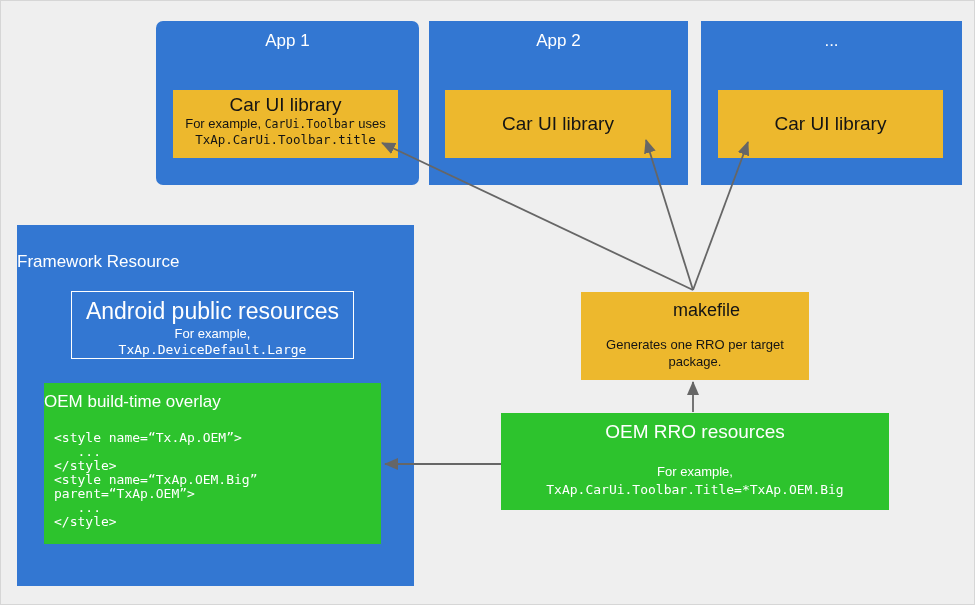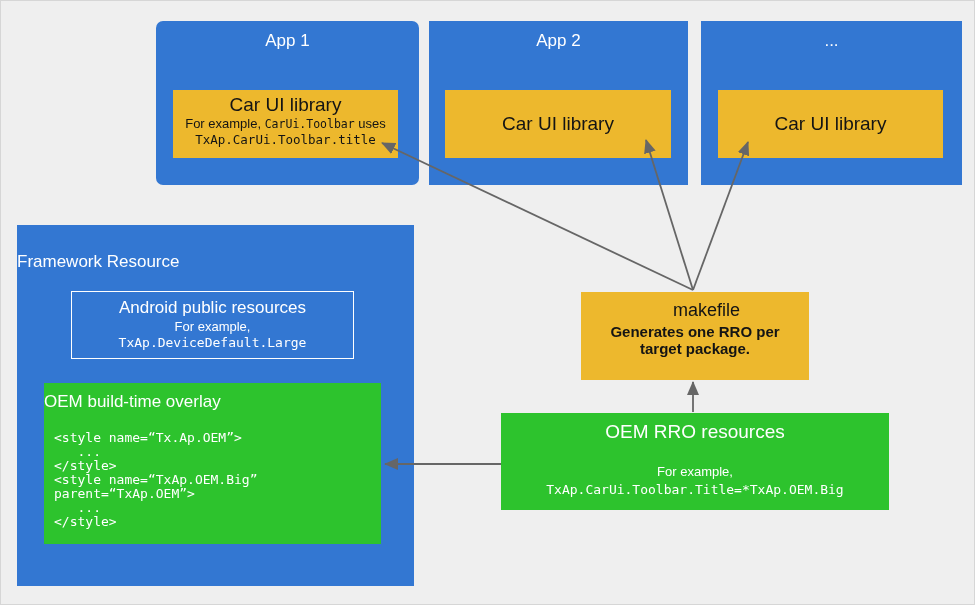--- a/index.html
+++ b/index.html
@@ -23,28 +23,28 @@
   .lib-title{font-size:19px;}
   .lib-center{display:flex;align-items:center;justify-content:center;}
   .lib1-title{padding-top:4px;font-size:19px;}
   .lib-line2{font-size:13px;line-height:16px;}
   .lib-line2 span{white-space:pre;}
   .mono{font-family:"DejaVu Sans Mono",monospace;}
   .lib-line3{font-size:12.5px;line-height:16px;}
   .mono-inline{font-family:"DejaVu Sans Mono",monospace;font-size:11.5px;}
   .fw-title{font-size:17px;padding-top:27px;}
   .pub-box{border:1px solid #ffffff;text-align:center;}
-  .pub-title{font-size:17px;padding-top:6px;text-align:center;}
+  .pub-title{font-size:23px;padding-top:6px;text-align:center;}
   .example-label{font-size:13px;line-height:16px;margin-top:1px;}
   .example-code{font-size:13px;line-height:16px;}
   .overlay-title{font-size:17px;padding-top:9px;}
   .code-block{position:absolute;left:10px;top:48px;font-size:13px;line-height:14px;text-align:left;}
   .code-line{white-space:pre;}
   .mk-title{font-size:18px;text-align:center;padding-top:8px;margin-left:23px;}
-  .mk-desc{font-size:15px;line-height:17px;text-align:center;width:210px;margin:2px auto 0;font-weight:bold;}
+  .mk-desc{font-size:13px;line-height:17px;text-align:center;width:210px;margin:15px auto 0;}
   .rro-title{font-size:19px;text-align:center;padding-top:8px;}
   .rro-label{font-size:13px;line-height:16px;text-align:center;margin-top:21px;}
   .rro-code{font-size:13px;line-height:16px;text-align:center;margin-top:2px;}
   .arrows{position:absolute;left:0;top:0;pointer-events:none;}
   .arrows line{stroke:var(--arrow);stroke-width:1.8;}
   .arrows marker path{fill:var(--arrow);}
 </style>
 </head>
 <body>
 

